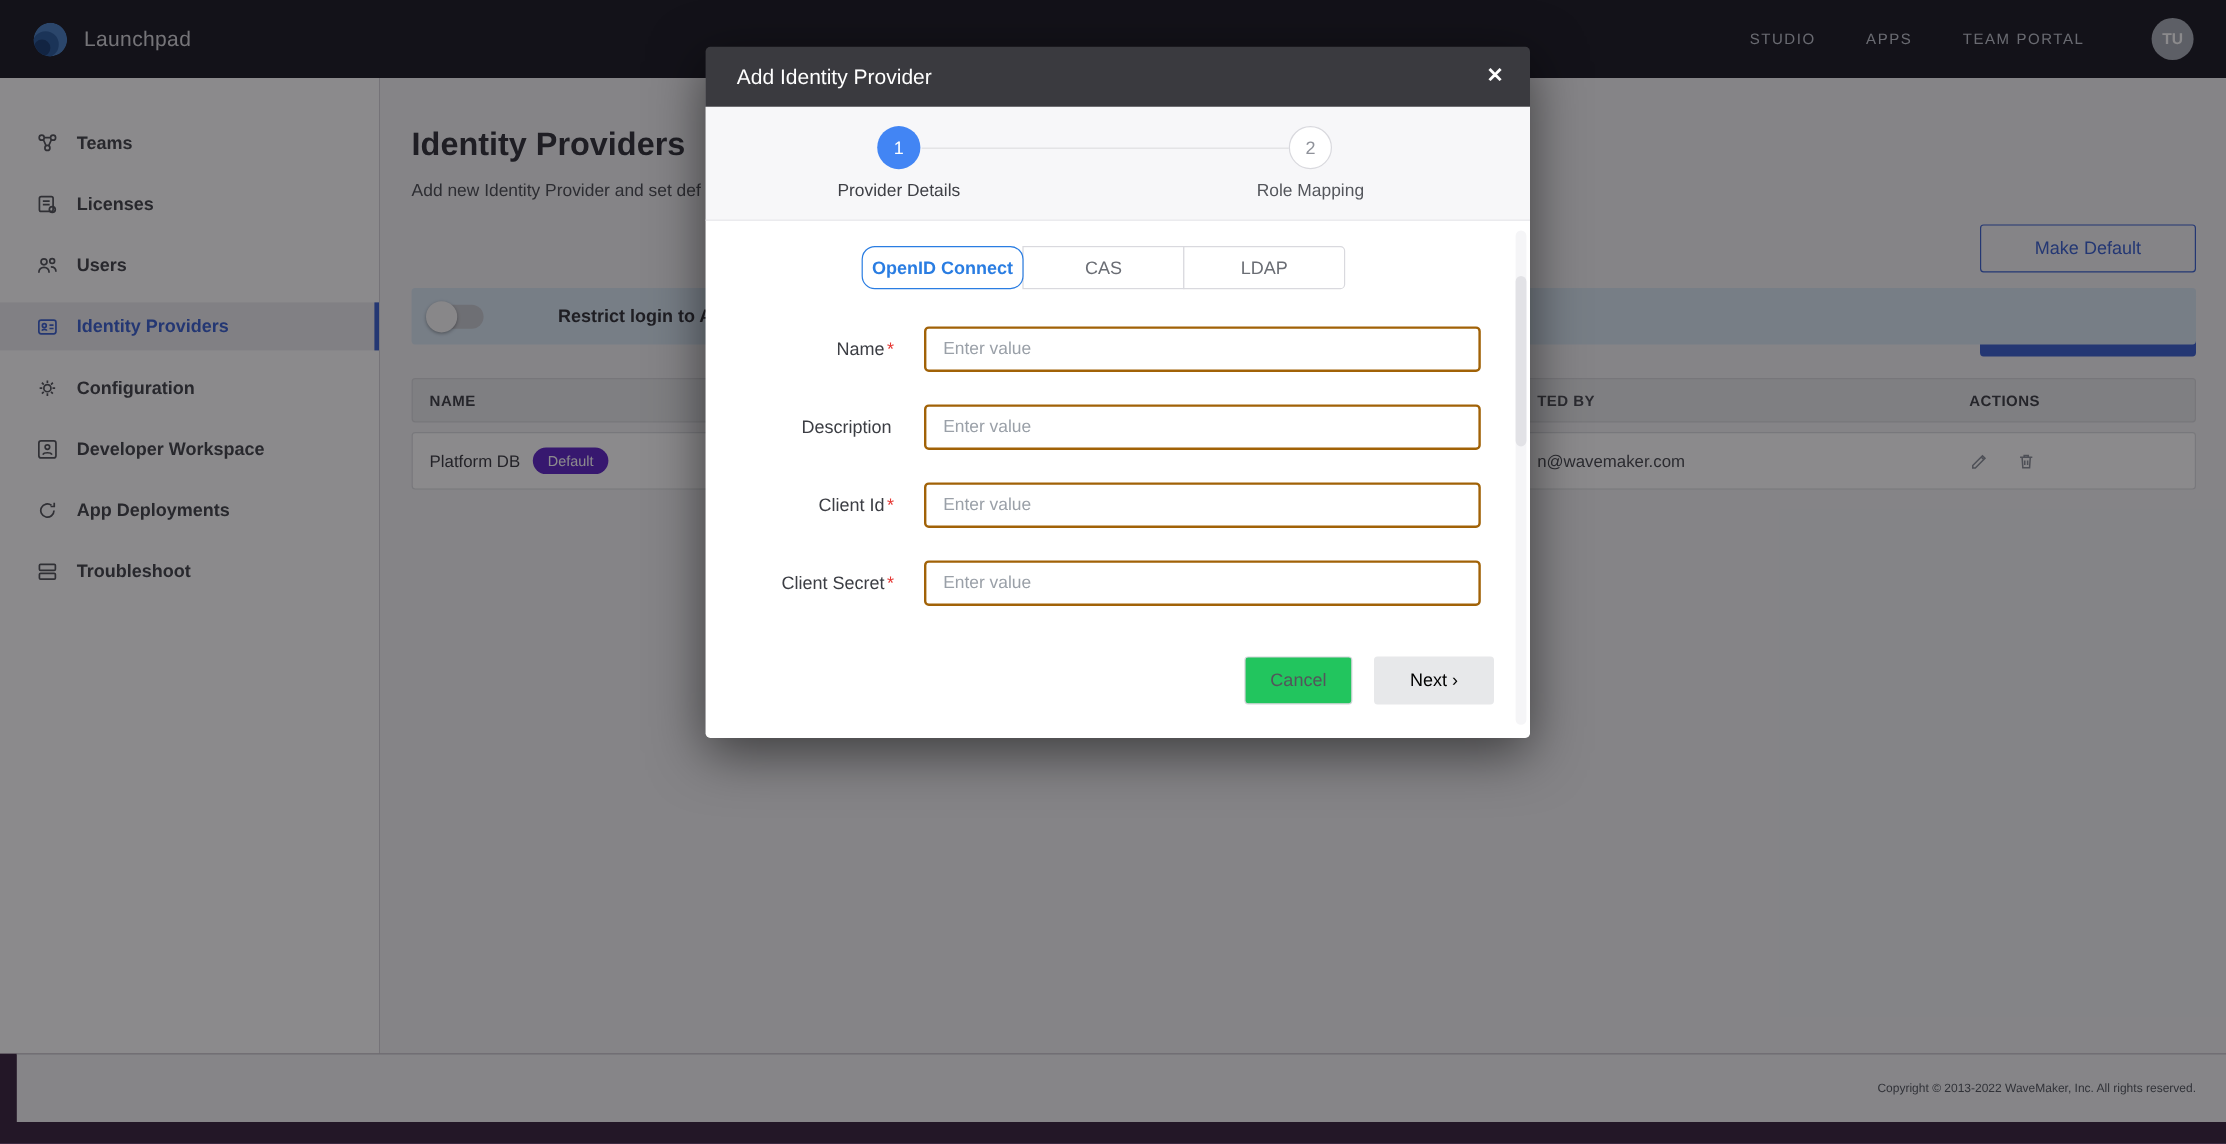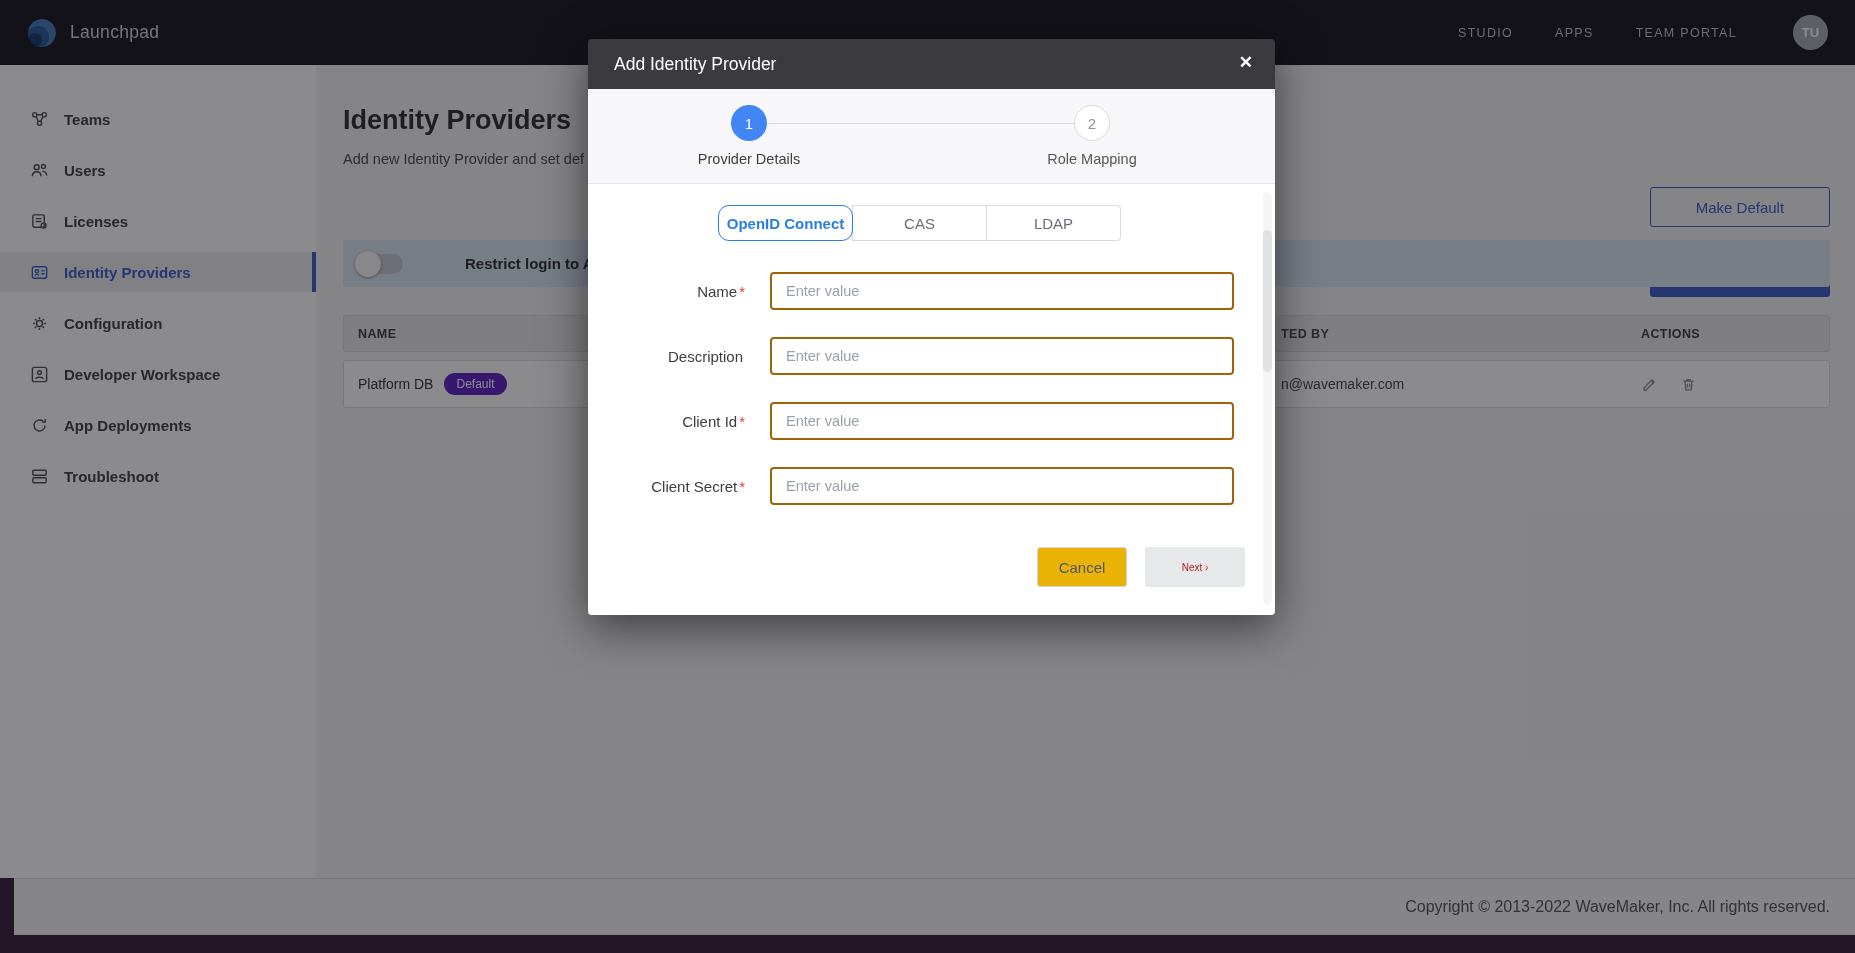--- a/index.html
+++ b/index.html
@@ -52,21 +52,21 @@
   .cell-by     { position:absolute; left:937px; top:0; height:100%; display:flex; align-items:center; color:#4a4c52; }
   .cell-act    { position:absolute; left:1297px;top:0; height:100%; display:flex; align-items:center; gap:22px; }
   .badge { background:var(--badge_purple,#6128c9); color:#fff; font-size:12px; padding:4px 12px; border-radius:11px; }
   .act-icon { cursor:pointer; display:flex; }
   .act-icon svg { stroke:#8d929b; }
 
   
   .footer-band { position:absolute; top:878px; left:14px; right:0; height:57px; background:#f5f6f8;
                  border-top:1px solid #d7d8da; display:flex; align-items:center; justify-content:flex-end;
                  padding-right:25px; z-index:1; }
-  .footer-text { font-size:16px; color:#565a61; }
+  .footer-text { font-size:10px; color:#565a61; }
 
   
   .overlay { position:absolute; inset:0; background:rgba(8,7,10,0.47); z-index:5; }
   .modal { position:absolute; left:588px; top:39px; width:687px; height:576px; z-index:10; border-radius:4px;
            box-shadow:0 12px 45px rgba(0,0,0,.55); }
   .modal-header { height:50px; background:var(--modal_header_bg,#3a3a3f); border-radius:4px 4px 0 0;
                   display:flex; align-items:center; padding:0 26px; position:relative; }
   .modal-title { color:#fff; font-size:17.5px; font-weight:500; }
   .modal-close { position:absolute; right:22px; top:13px; color:#fff; font-size:17px; font-weight:700; cursor:pointer; }
 
@@ -91,24 +91,24 @@
 
   .form { position:absolute; top:88px; left:0; right:0; }
   .form-row { display:flex; align-items:center; margin-bottom:27px; height:38px; }
   .form-label { width:157px; text-align:right; font-size:15px; color:#3c3e44; }
   .req { color:var(--required_red,#e53935); margin-left:2px; }
   .form-input { margin-left:25px; width:464px; height:38px; border:2px solid #a16207; border-radius:4px;
                 font-size:14.5px; padding:0 14px; color:#333; font-family:inherit; background:#fff; }
   .form-input::placeholder { color:#9aa0a8; }
 
   .actions { position:absolute; top:363px; left:0; width:100%; height:40px; }
-  .btn-cancel { position:absolute; left:449px; width:90px; height:40px; background:#eab308; border:1px solid #d2d4d8;
+  .btn-cancel { position:absolute; left:449px; width:90px; height:40px; background:#22c55e; border:1px solid #d2d4d8;
                 border-radius:3px; color:#53555b; font-size:15px; cursor:pointer; font-family:inherit; }
   .btn-next { position:absolute; left:557px; width:100px; height:40px; background:#e7e8ea; border:none;
-              border-radius:3px; color:#b91c1c; font-size:10px; font-family:inherit; }
+              border-radius:3px; color:#000000; font-size:15px; font-family:inherit; }
 
   .mscroll-track { position:absolute; right:3px; top:8px; width:9px; height:412px; background:#f5f5f7; border-radius:5px; }
   .mscroll-thumb { position:absolute; right:3px; top:46px; width:9px; height:142px; background:#e2e2e6; border-radius:5px; cursor:pointer; }
 </style>
 </head>
 <body>
 
 <div class="stage">
 
   <div class="app-header">
@@ -140,34 +140,34 @@
       <svg width="19" height="19" viewBox="0 0 20 20" fill="none" stroke-width="1.5">
         <circle cx="5" cy="5" r="2.2"></circle>
           <circle cx="15" cy="5" r="2.2"></circle>
           <circle cx="10" cy="14" r="2.2"></circle>
         <path d="M6.5 6.8 L8.8 12 M13.5 6.8 L11.2 12 M7.2 5 H12.8"></path>
       </svg>
       <span>Teams</span>
     </div>
     <div class="side-item">
       <svg width="19" height="19" viewBox="0 0 20 20" fill="none" stroke-width="1.5">
+        <rect x="3" y="3" width="12" height="13" rx="1.5"></rect>
+          <path d="M6 7 h6 M6 10 h6"></path>
+        <circle cx="14.3" cy="14.3" r="2.6"></circle>
+      </svg>
+      <span>Licenses</span>
+    </div>
+    <div class="side-item">
+      <svg width="19" height="19" viewBox="0 0 20 20" fill="none" stroke-width="1.5">
         <circle cx="7" cy="6.5" r="2.6"></circle>
           <path d="M2.5 16 c0-3 2-4.7 4.5-4.7 s4.5 1.7 4.5 4.7"></path>
         <circle cx="14.2" cy="5.8" r="2.1"></circle>
           <path d="M13 10.9 c2.8 0 4.5 1.8 4.5 4.4"></path>
       </svg>
       <span>Users</span>
-    </div>
-    <div class="side-item">
-      <svg width="19" height="19" viewBox="0 0 20 20" fill="none" stroke-width="1.5">
-        <rect x="3" y="3" width="12" height="13" rx="1.5"></rect>
-          <path d="M6 7 h6 M6 10 h6"></path>
-        <circle cx="14.3" cy="14.3" r="2.6"></circle>
-      </svg>
-      <span>Licenses</span>
     </div>
     <div class="side-item active">
       <svg width="19" height="19" viewBox="0 0 20 20" fill="none" stroke-width="1.5">
         <rect x="2.5" y="4" width="15" height="12" rx="2"></rect>
         <circle cx="7.3" cy="8.8" r="1.7"></circle>
           <path d="M5.2 13.2 c.7-1.6 3.6-1.6 4.3 0 M11.8 8.3 h3.6 M11.8 11.3 h3.6"></path>
       </svg>
       <span>Identity Providers</span>
     </div>
     <div class="side-item">

